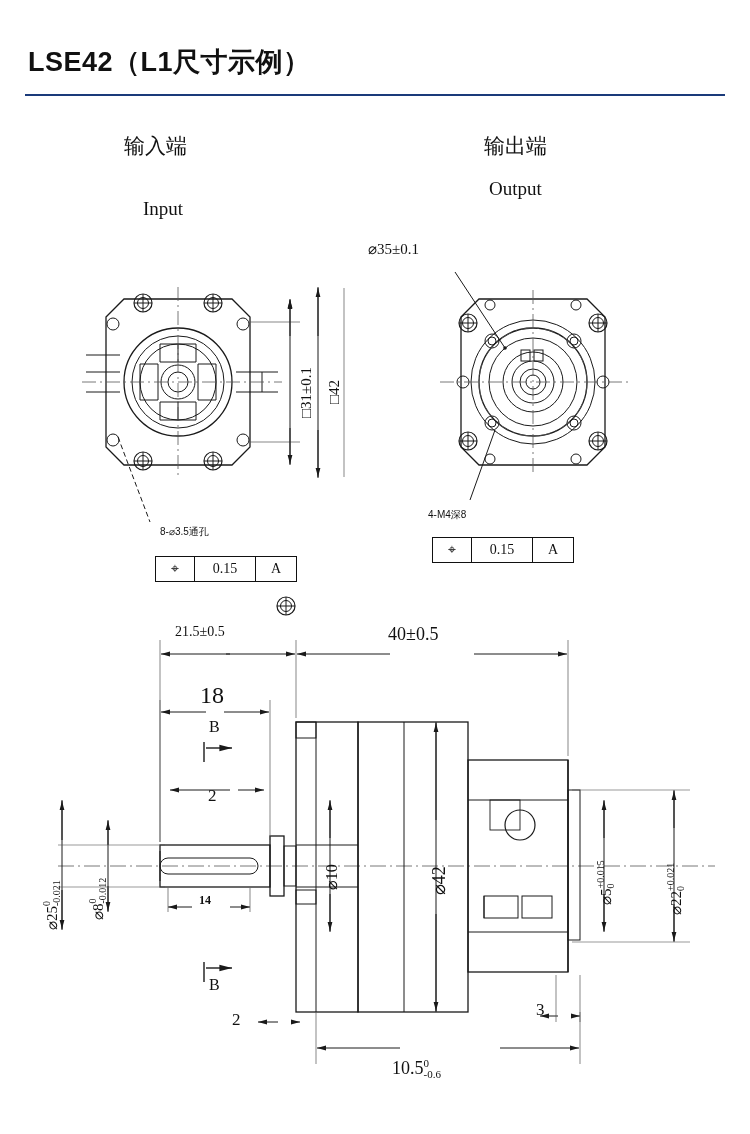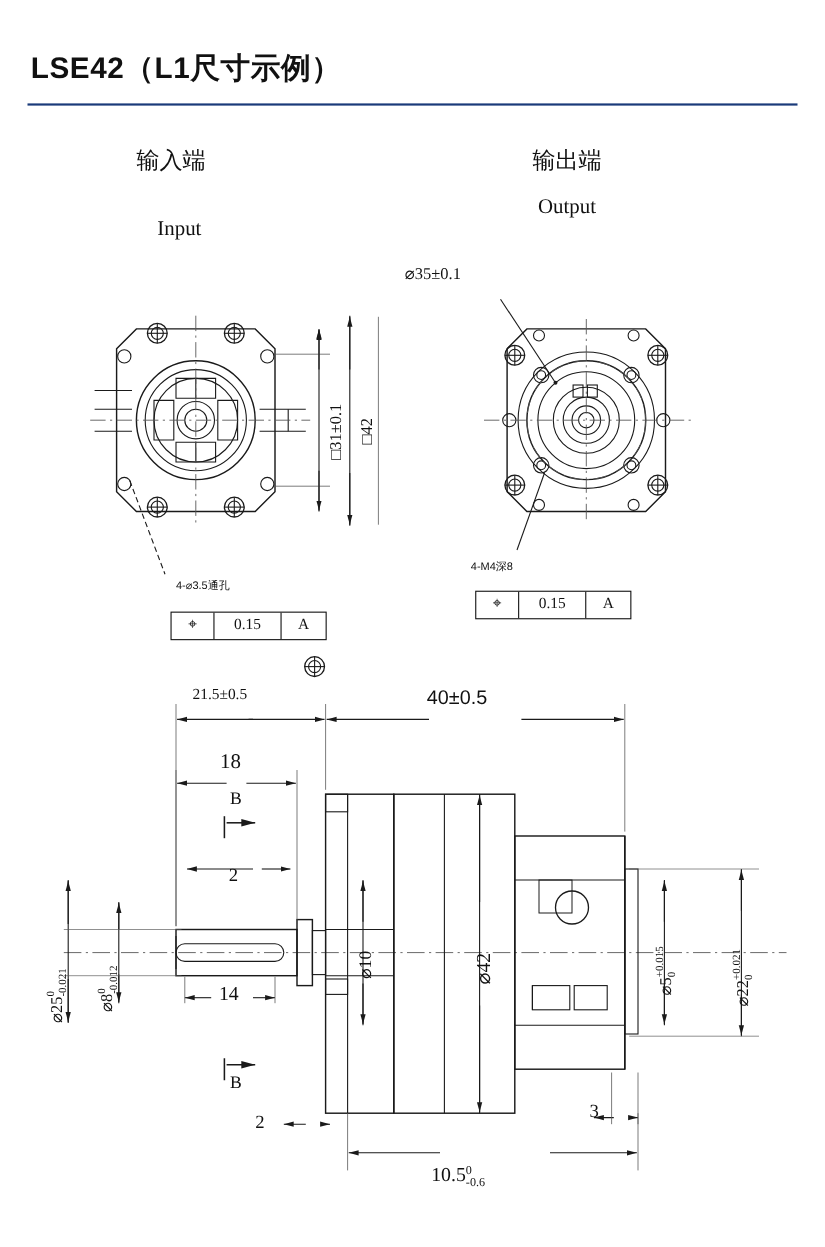--- a/index.html
+++ b/index.html
@@ -318,40 +318,40 @@
           <line x1="204" y1="962" x2="204" y2="982"></line>
           <line x1="206" y1="968" x2="232" y2="968" marker-end="url(#arrL)"></line>
         </g>
       </g>
     </g>
   </svg>
 
   <div class="lbl dim rot90" style="left:298px;top:418px;">□31±0.1</div>
   <div class="lbl dim rot90" style="left:326px;top:404px;">□42</div>
 
-  <div class="lbl note" style="left:160px;top:525px;">4-⌀3.5通孔</div>
+  <div class="lbl note" style="left:160px;top:525px;">8-⌀3.5通孔</div>
   <div class="tolbox" style="left:155px;top:556px;">
     <div class="pos-sym">⌖</div>
     <div style="width:48px;">0.15</div>
     <div style="width:28px;">A</div>
   </div>
 
   <div class="lbl dim" style="left:368px;top:240px;">⌀35±0.1</div>
   <div class="lbl note" style="left:428px;top:508px;">4-M4深8</div>
   <div class="tolbox" style="left:432px;top:537px;">
     <div class="pos-sym">⌖</div>
     <div style="width:48px;">0.15</div>
     <div style="width:28px;">A</div>
   </div>
 
   <div class="lbl" style="left:175px;top:624px;font-size:14px;font-family:'Liberation Serif',serif;">21.5±0.5</div>
-  <div class="lbl" style="left:388px;top:624px;font-size:18px;font-family:Liberation Sans, sans-serif;">40±0.5</div>
-  <div class="lbl" style="left:200px;top:682px;font-size:19px;font-family:'Liberation Serif',serif;">18</div>
+  <div class="lbl" style="left:388px;top:624px;font-size:18px;font-family:Liberation Serif, serif;">40±0.5</div>
+  <div class="lbl" style="left:200px;top:682px;font-size:24px;font-family:'Liberation Serif',serif;">18</div>
   <div class="lbl" style="left:208px;top:786px;font-size:17px;font-family:'Liberation Serif',serif;">2</div>
-  <div class="lbl" style="left:199px;top:893px;font-size:18px;font-family:'Liberation Serif',serif;">14</div>
+  <div class="lbl" style="left:199px;top:893px;font-size:12px;font-family:'Liberation Serif',serif;font-weight:bold;">14</div>
   <div class="lbl" style="left:232px;top:1010px;font-size:17px;font-family:'Liberation Serif',serif;">2</div>
   <div class="lbl" style="left:536px;top:1000px;font-size:17px;font-family:'Liberation Serif',serif;">3</div>
 
   <div class="lbl" style="left:209px;top:718px;font-size:16px;font-family:'Liberation Serif',serif;">B</div>
   <div class="lbl" style="left:209px;top:976px;font-size:16px;font-family:'Liberation Serif',serif;">B</div>
 
   <div class="rot90" style="position:absolute;left:42px;top:930px;white-space:nowrap;font-size:15px;font-family:'Liberation Serif',serif;">
     <span>⌀25</span><span class="frac"><span>0</span><span>-0.021</span></span>
   </div>
 

